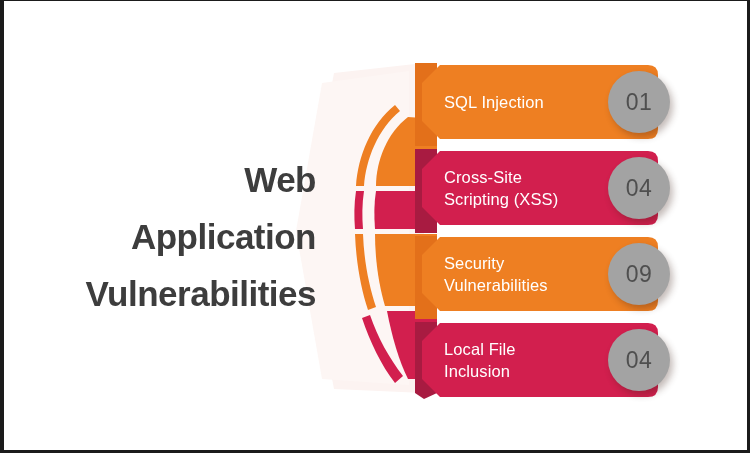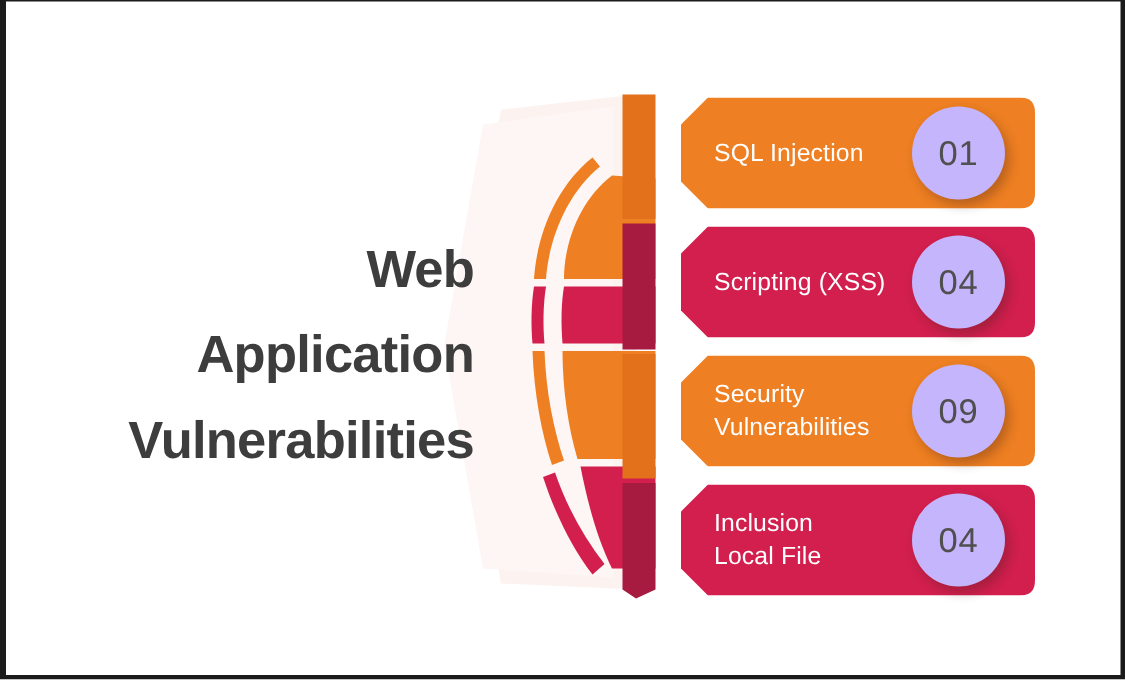--- a/index.html
+++ b/index.html
@@ -62,21 +62,20 @@
     position: absolute;
     z-index: 5;
     height: 74px;
   }
   .bar-wrap {
     position: absolute;
     left: 0;
     top: 0;
     width: 236px;
     height: 74px;
-    margin-left: 32px;
   }
   .bar-shape {
     position: absolute;
     left: 0;
     top: 0;
     width: 236px;
     height: 74px;
     display: block;
   }
   .bar-label {
@@ -95,21 +94,21 @@
     letter-spacing: 0.1px;
     z-index: 2;
   }
   .bar-label span { display: block; white-space: nowrap; }
 
   .badge {
     position: absolute;
     width: 62px;
     height: 62px;
     border-radius: 50%;
-    background: #c4b5fd;
+    background: #a3a3a3;
     box-shadow: 3px 4px 7px rgba(60,30,20,0.30);
     display: flex;
     align-items: center;
     justify-content: center;
     color: #4f4f4f;
     font-family: "Liberation Sans", sans-serif;
     font-size: 23px;
     letter-spacing: 0.5px;
     z-index: 3;
   }
@@ -170,20 +169,21 @@
       <span>01</span>
     </div>
   </div>
 
   <div class="row" style="left:418px; top:150px;">
     <div class="bar-wrap">
       <svg class="bar-shape" viewBox="0 0 236 74">
         <path d="M 18 0 L 226 0 Q 236 0 236 10 L 236 64 Q 236 74 226 74 L 18 74 L 0 56 L 0 18 Z" fill="#d21f4e"></path>
       </svg>
       <div class="bar-label">
+        <span>Cross-Site</span>
         <span>Scripting (XSS)</span>
       </div>
     </div>
     <div class="badge" style="left:186px; top:6px;">
       <span>04</span>
     </div>
   </div>
 
   <div class="row" style="left:418px; top:236px;">
     <div class="bar-wrap">
@@ -199,22 +199,22 @@
       <span>09</span>
     </div>
   </div>
 
   <div class="row" style="left:418px; top:322px;">
     <div class="bar-wrap">
       <svg class="bar-shape" viewBox="0 0 236 74">
         <path d="M 18 0 L 226 0 Q 236 0 236 10 L 236 64 Q 236 74 226 74 L 18 74 L 0 56 L 0 18 Z" fill="#d21f4e"></path>
       </svg>
       <div class="bar-label">
+        <span>Local File</span>
         <span>Inclusion</span>
-        <span>Local File</span>
       </div>
     </div>
     <div class="badge" style="left:186px; top:6px;">
       <span>04</span>
     </div>
   </div>
 
 </div>
 
 </body></html>

